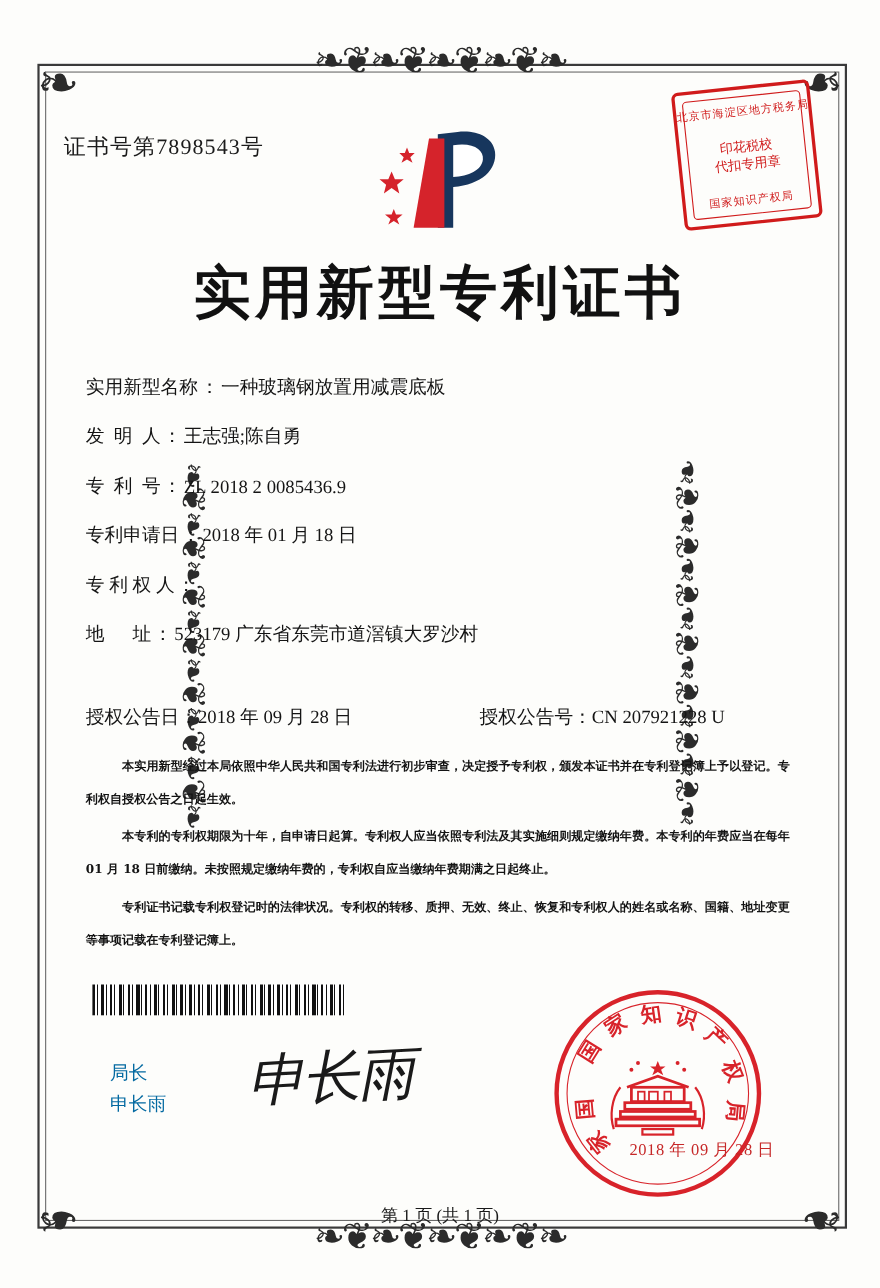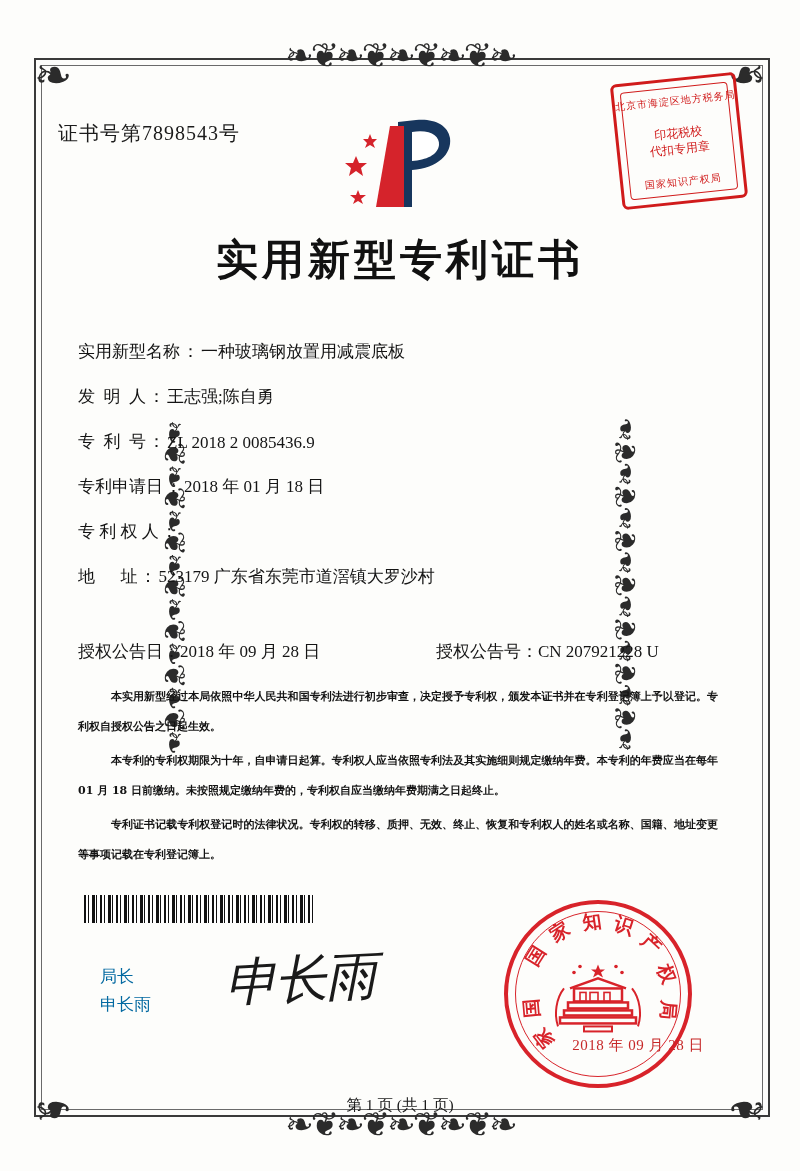--- a/index.html
+++ b/index.html
@@ -152,21 +152,21 @@
     line-height: 16px;
     font-family: "Liberation Serif", serif;
   }
 
   
   .doc-title {
     position: absolute;
     left: 0; right: 0;
     top: 232px;
     text-align: center;
-    font-size: 42px;
+    font-size: 52px;
     font-weight: bold;
     letter-spacing: 4px;
     color: #111;
     font-family: "DejaVu Serif", serif;
   }
 
   
   .fields {
     position: absolute;
     left: 78px;

